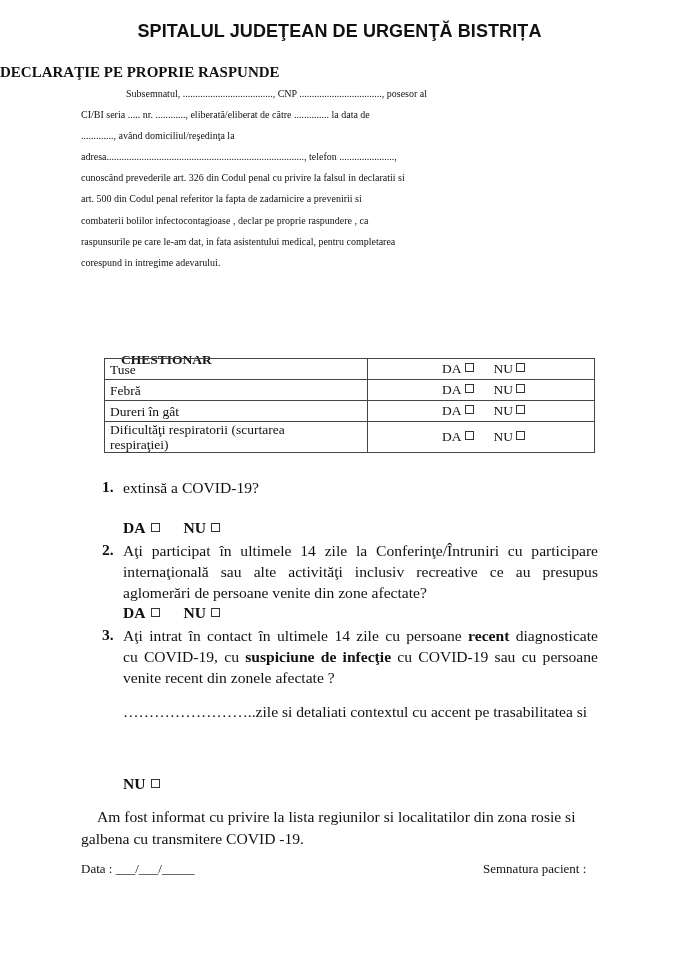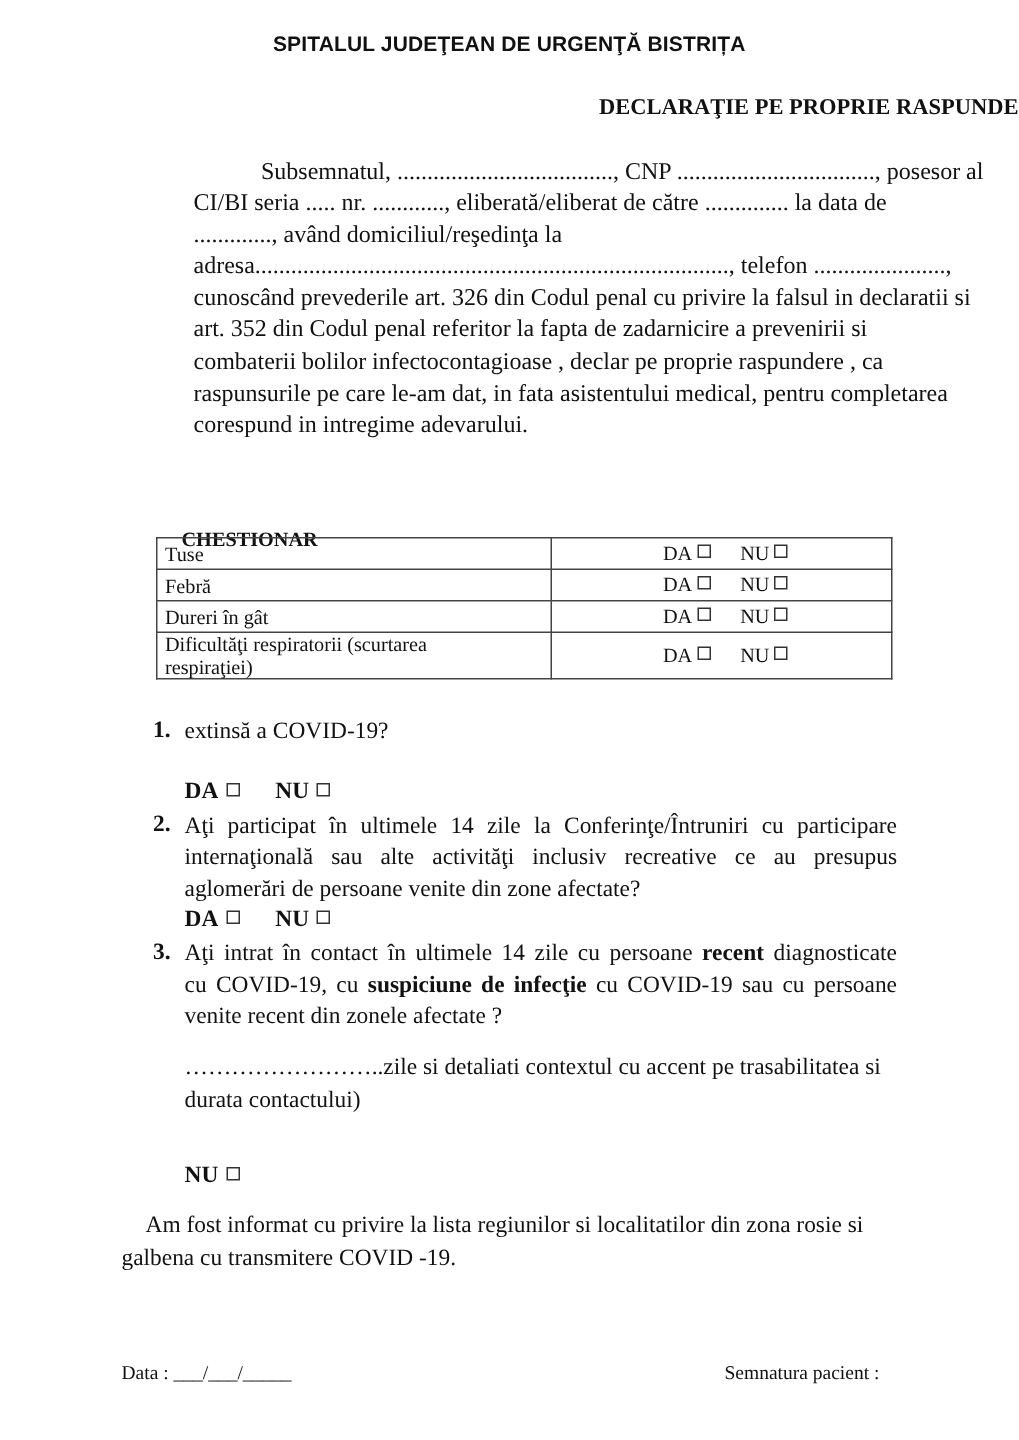--- a/index.html
+++ b/index.html
@@ -3,28 +3,28 @@
 <meta charset="utf-8">
 <style>
   html, body { margin: 0; padding: 0; }
   body {
     width: 679px; height: 960px; background: #ffffff; position: relative; overflow: hidden;
     font-family: "Liberation Serif", "DejaVu Serif", serif; color: #111111;
   }
   .abs { position: absolute; }
   .hosp-title {
     left: 0; width: 679px; top: 21px; text-align: center;
-    font-family: "Liberation Sans", "DejaVu Sans", sans-serif; font-weight: bold; font-size: 14px; letter-spacing: 0.1px;
+    font-family: "Liberation Sans", "DejaVu Sans", sans-serif; font-weight: bold; font-size: 18px; letter-spacing: 0.1px;
   }
   .doc-title {
-    left: 0; width: 679px; top: 64px; text-align: right;
+    left: 0; width: 679px; top: 64px; text-align: left;
     font-weight: bold; font-size: 15px;
   }
   .para {
-    left: 81px; width: 520px; top: 104px; font-size: 16px; line-height: 21.1px; margin-left: 48px;
+    left: 81px; width: 520px; top: 83px; font-size: 10px; line-height: 21.1px;
   }
   .para .line { white-space: nowrap; display: block; height: 21.1px; }
   .indent { padding-left: 45px; }
   .chest-label { left: 121px; top: 352px; font-weight: bold; font-size: 13.5px; text-align: right; }
   table.q {
     position: absolute; left: 104px; top: 358px; width: 491px;
     border-collapse: collapse; font-size: 13.5px;
   }
   table.q td { border: 1.5px solid #444; padding: 0 5px; }
   table.q td.sym { font-weight: normal; width: 252px; line-height: 15px; }
@@ -35,36 +35,36 @@
   .gap { display: inline-block; width: 20px; }
   .qnum { font-weight: bold; position: absolute; left: 102px; }
   .qtext { position: absolute; left: 123px; width: 475px; font-size: 15.6px; line-height: 21.2px; text-align: justify; }
   .qtext .l { display: block; white-space: nowrap; }
   .qtext .lj { display: block; text-align: justify; text-align-last: justify; }
   .opt { position: absolute; left: 123px; font-size: 15.6px; font-weight: bold; }
   .opt .lab { font-weight: bold; }
   .opt .box2 { display: inline-block; width: 7px; height: 7px; border: 1px solid #333; margin-left: 5px; vertical-align: 1px; }
   .closing { left: 81px; width: 520px; top: 806px; font-size: 15.6px; line-height: 22px; }
   .closing .l { display: block; white-space: nowrap; }
-  .footer { top: 907px; font-size: 13px; }
+  .footer { top: 861px; font-size: 13px; }
   .b { font-weight: bold; }
 </style>
 </head>
 <body>
 
 <div class="abs hosp-title">SPITALUL JUDEŢEAN DE URGENŢĂ BISTRIȚA</div>
 <div class="abs doc-title">DECLARAŢIE PE PROPRIE RASPUNDE</div>
 
 <div class="abs para">
   <span class="line indent">Subsemnatul, ...................................., CNP ................................., posesor al</span>
   <span class="line">CI/BI seria ..... nr. ............, eliberată/eliberat de către .............. la data de</span>
   <span class="line">............., având domiciliul/reşedinţa la</span>
   <span class="line">adresa..............................................................................., telefon ......................,</span>
   <span class="line">cunoscând prevederile art. 326 din Codul penal cu privire la falsul in declaratii si</span>
-  <span class="line">art. 352 din Codul penal referitor  la fapta de zadarnicire a prevenirii si</span>
+  <span class="line">art. 500 din Codul penal referitor  la fapta de zadarnicire a prevenirii si</span>
   <span class="line">combaterii bolilor infectocontagioase , declar pe proprie raspundere , ca</span>
   <span class="line">raspunsurile pe care le-am dat, in fata asistentului medical, pentru completarea</span>
   <span class="line">corespund in intregime adevarului.</span>
 </div>
 
 <div class="abs chest-label">CHESTIONAR</div>
 
 <table class="q">
   <tbody>
       <tr class="r1">
@@ -121,21 +121,20 @@
 
 <div>
   <span class="qnum" style="top:626px;font-size:15.6px;">3.</span>
   <div class="qtext" style="top:625px;">
     <span class="lj"><span>Aţi intrat în contact în ultimele 14 zile cu persoane </span><span class="b">recent</span><span> diagnosticate</span></span>
     <span class="lj"><span>cu COVID-19,  cu </span><span class="b">suspiciune de infecţie</span><span> cu COVID-19 sau cu persoane</span></span>
     <span class="l">venite recent din zonele afectate ?</span>
   </div>
   <div class="abs" style="left:123px;top:701px;font-size:15.6px;line-height:22px;width:480px;">
     <span style="display:block;white-space:nowrap;">……………………..zile si detaliati contextul cu accent pe trasabilitatea si</span>
-    <span style="display:block;white-space:nowrap;">durata contactului)</span>
   </div>
   <div class="opt" style="top:775px;">
     <span class="lab">NU</span><span class="box2"></span>
   </div>
 </div>
 
 <div class="abs closing">
   <span class="l" style="padding-left:16px;">Am fost informat  cu privire la lista regiunilor si localitatilor din zona rosie si</span>
   <span class="l">galbena cu transmitere  COVID -19.</span>
 </div>

